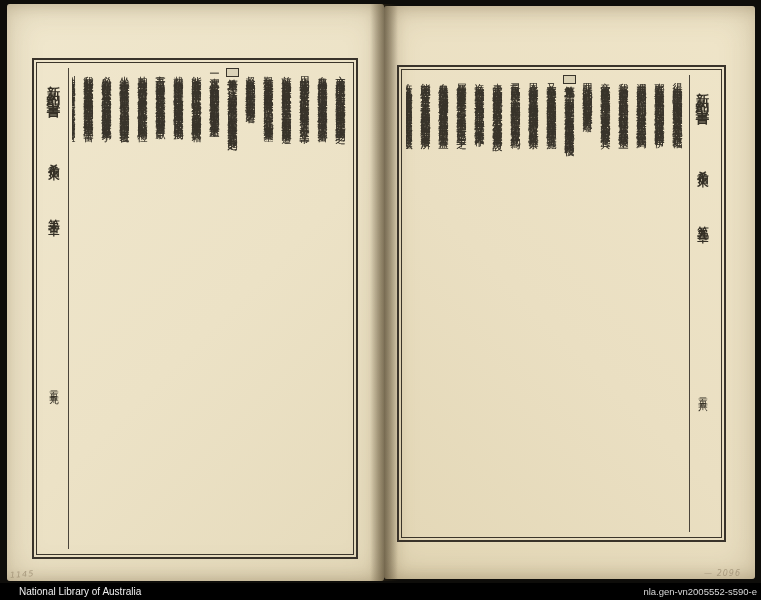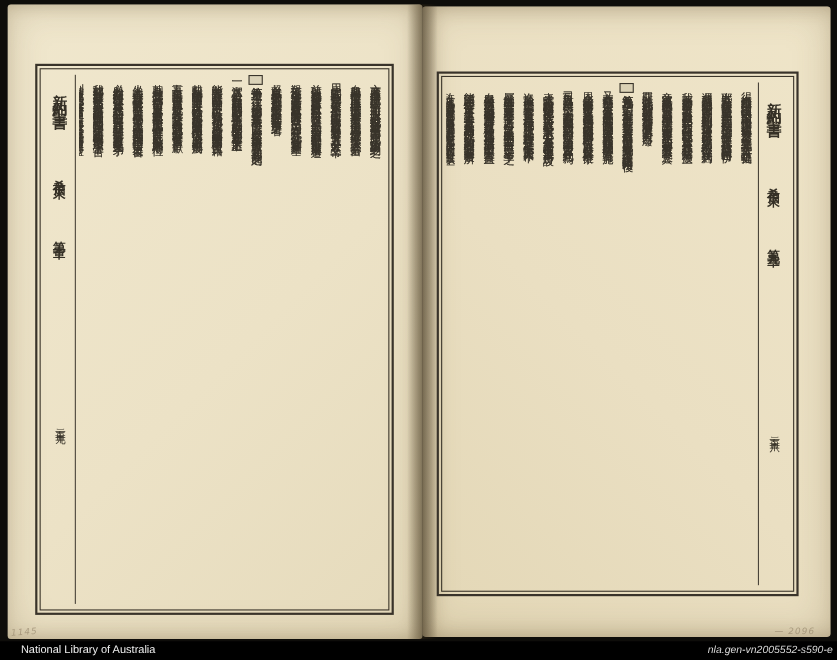--- a/index.html
+++ b/index.html
@@ -39,21 +39,21 @@
   
   .pencil{position:absolute;font-size:8px;color:#9a8b70;opacity:.75;font-style:italic;letter-spacing:1px;}
   .pencil.pl{left:10px;top:570px;transform:rotate(-4deg);}
   .pencil.pr{right:20px;top:569px;}
   .pencil.pr::before{content:"— ";}
   
   .nlabar{position:absolute;left:0;bottom:0;width:761px;height:17px;background:#000;
     display:flex;align-items:center;justify-content:space-between;
     font-family:"Liberation Sans",sans-serif;}
   .nlabar .lib{color:#efefef;font-size:10px;margin-left:3px;padding-left:16px;}
-  .nlabar .id{color:#d8d8d8;font-size:9.5px;margin-right:4px;font-style:italic;}
+  .nlabar .id{color:#d8d8d8;font-size:9.5px;margin-right:4px;}
 </style>
 </head>
 <body>
 
 <div class="photo">
 
   <div class="paper left"></div>
   <div class="paper right"></div>
   <div class="gutter"></div>
 

